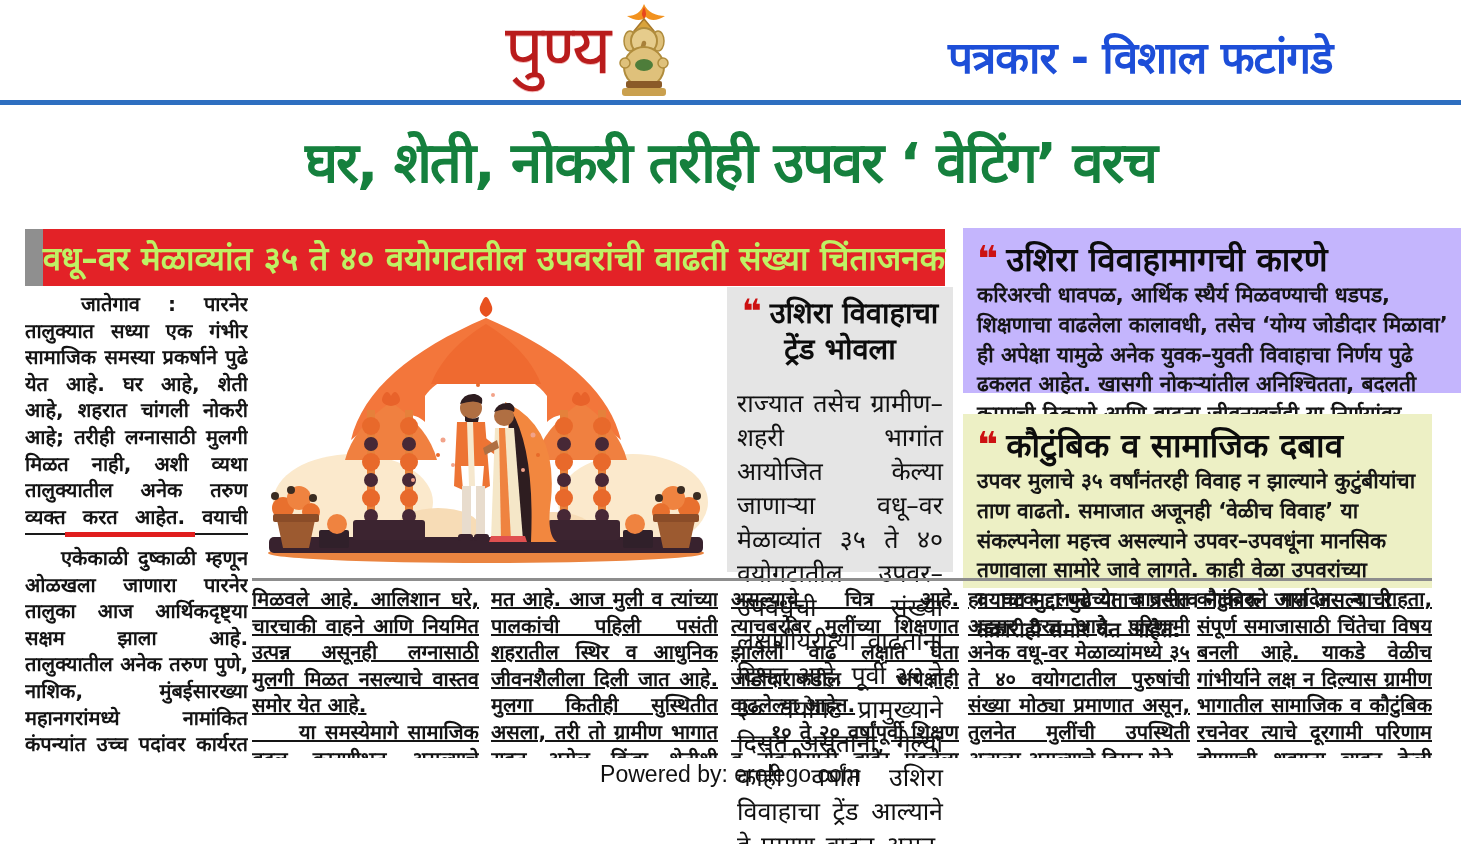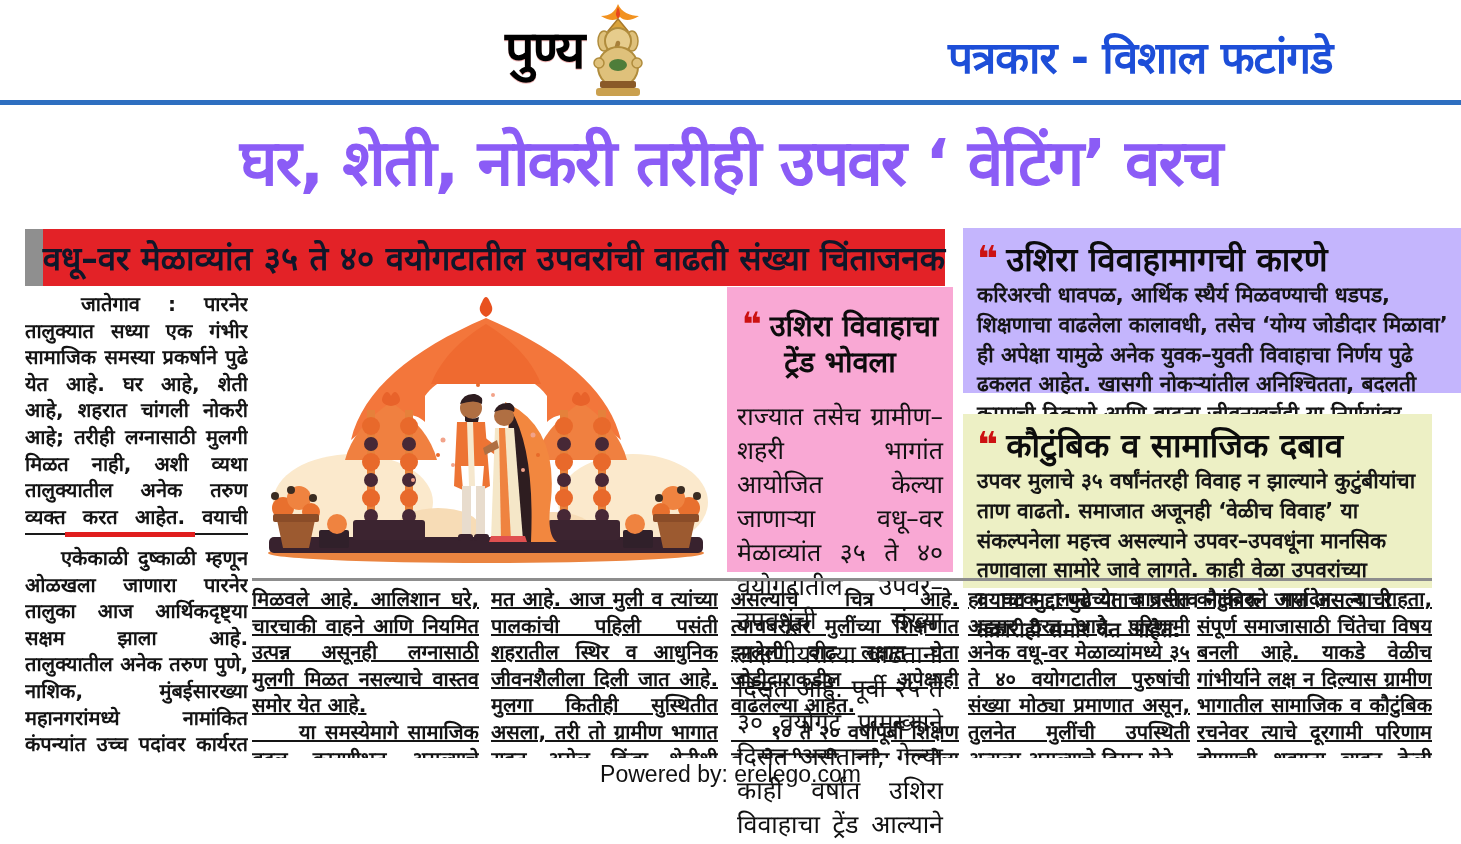--- a/index.html
+++ b/index.html
@@ -7,42 +7,42 @@
   body {
     position:relative; background:#ffffff; overflow:hidden;
     font-family:"DejaVu Sans", sans-serif; color:#111;
   }
   .abs { position:absolute; }
 
   
   .masthead { left:0; top:0; width:1461px; height:100px; }
   .logo-group { position:absolute; left:505px; top:2px; display:flex; align-items:center; }
   .logo-word {
-    font-size:52px; font-weight:700; color:#000000; letter-spacing:-2px; line-height:96px;
+    font-size:68px; font-weight:400; color:#b91c1c; letter-spacing:-2px; line-height:96px;
     text-shadow:0 1px 0 #f3b9b9;
   }
   .ganesh-wrap { width:66px; height:94px; margin:0 2px; }
   .byline {
     position:absolute; left:948px; top:26px; font-size:44px; font-weight:700;
     color:#1d4ed8; white-space:nowrap; letter-spacing:-1px;
   }
   .blue-rule { left:0; top:100px; width:1461px; height:5px; background:#2e6fc0; }
 
   
   .headline {
     left:0; top:108px; width:1461px; text-align:center;
-    font-size:64px; font-weight:800; color:#8b5cf6; letter-spacing:-2px; line-height:110px;
+    font-size:56px; font-weight:800; color:#15803d; letter-spacing:-2px; line-height:110px;
     white-space:nowrap;
   }
 
   
   .banner { left:25px; top:229px; width:920px; height:57px; display:flex; }
   .banner-badge { width:44px; height:57px; background:#8f8f8f; }
   .banner-red {
-    flex:1; background:#e32227; color:#0f172a; display:flex; align-items:center; justify-content:center;
+    flex:1; background:#e32227; color:#bef264; display:flex; align-items:center; justify-content:center;
     font-size:33px; font-weight:700; white-space:nowrap;
   }
 
   
   .news-text {
     font-size:20px; font-weight:600; line-height:1.33; text-align:justify; color:#141414;
   }
   .pre { white-space:pre-line;text-decoration:underline; }
   .lede-1 { left:25px; top:291px; width:223px; height:240px; overflow:hidden; text-indent:56px; }
   .divider { left:25px; top:532px; width:223px; height:5px; display:flex; align-items:center; }
@@ -56,21 +56,21 @@
   .col4 { left:731px; width:228px; }
   .col5 { left:968px; width:222px; }
   .col6 { left:1197px; width:235px; }
 
   .columns-rule { left:252px; top:578px; width:1180px; height:3px; background:#8d8d8d; }
 
   
   .qbox { padding:8px 14px; }
   .qtitle { font-weight:800; color:#0c0c0c; }
   .quote-mark { color:#cc1111; font-weight:800; margin-right:8px; }
-  .trend-box { left:727px; top:287px; width:226px; height:285px; background:#f9a8d4; padding:17px 10px; }
+  .trend-box { left:727px; top:287px; width:226px; height:285px; background:#e5e5e5; padding:4px 10px; }
   .trend-title { font-size:29px; line-height:1.2; text-align:center; }
   .trend-title .quote-mark { font-size:34px; }
   .trend-body { font-size:25px; font-weight:400; text-align:justify; line-height:1.36; margin-top:20px; }
   .reasons-box { left:963px; top:228px; width:508px; height:165px; background:#c4b5fd; }
   .pressure-box { left:963px; top:414px; width:469px; height:174px; background:#edf0c5; }
   .wide-title { font-size:33px; line-height:1.25; white-space:nowrap; }
   .wide-title .quote-mark { font-size:36px; }
   .wide-body { font-size:21px; font-weight:600; line-height:1.42; color:#151515; text-align:left; }
 
   

